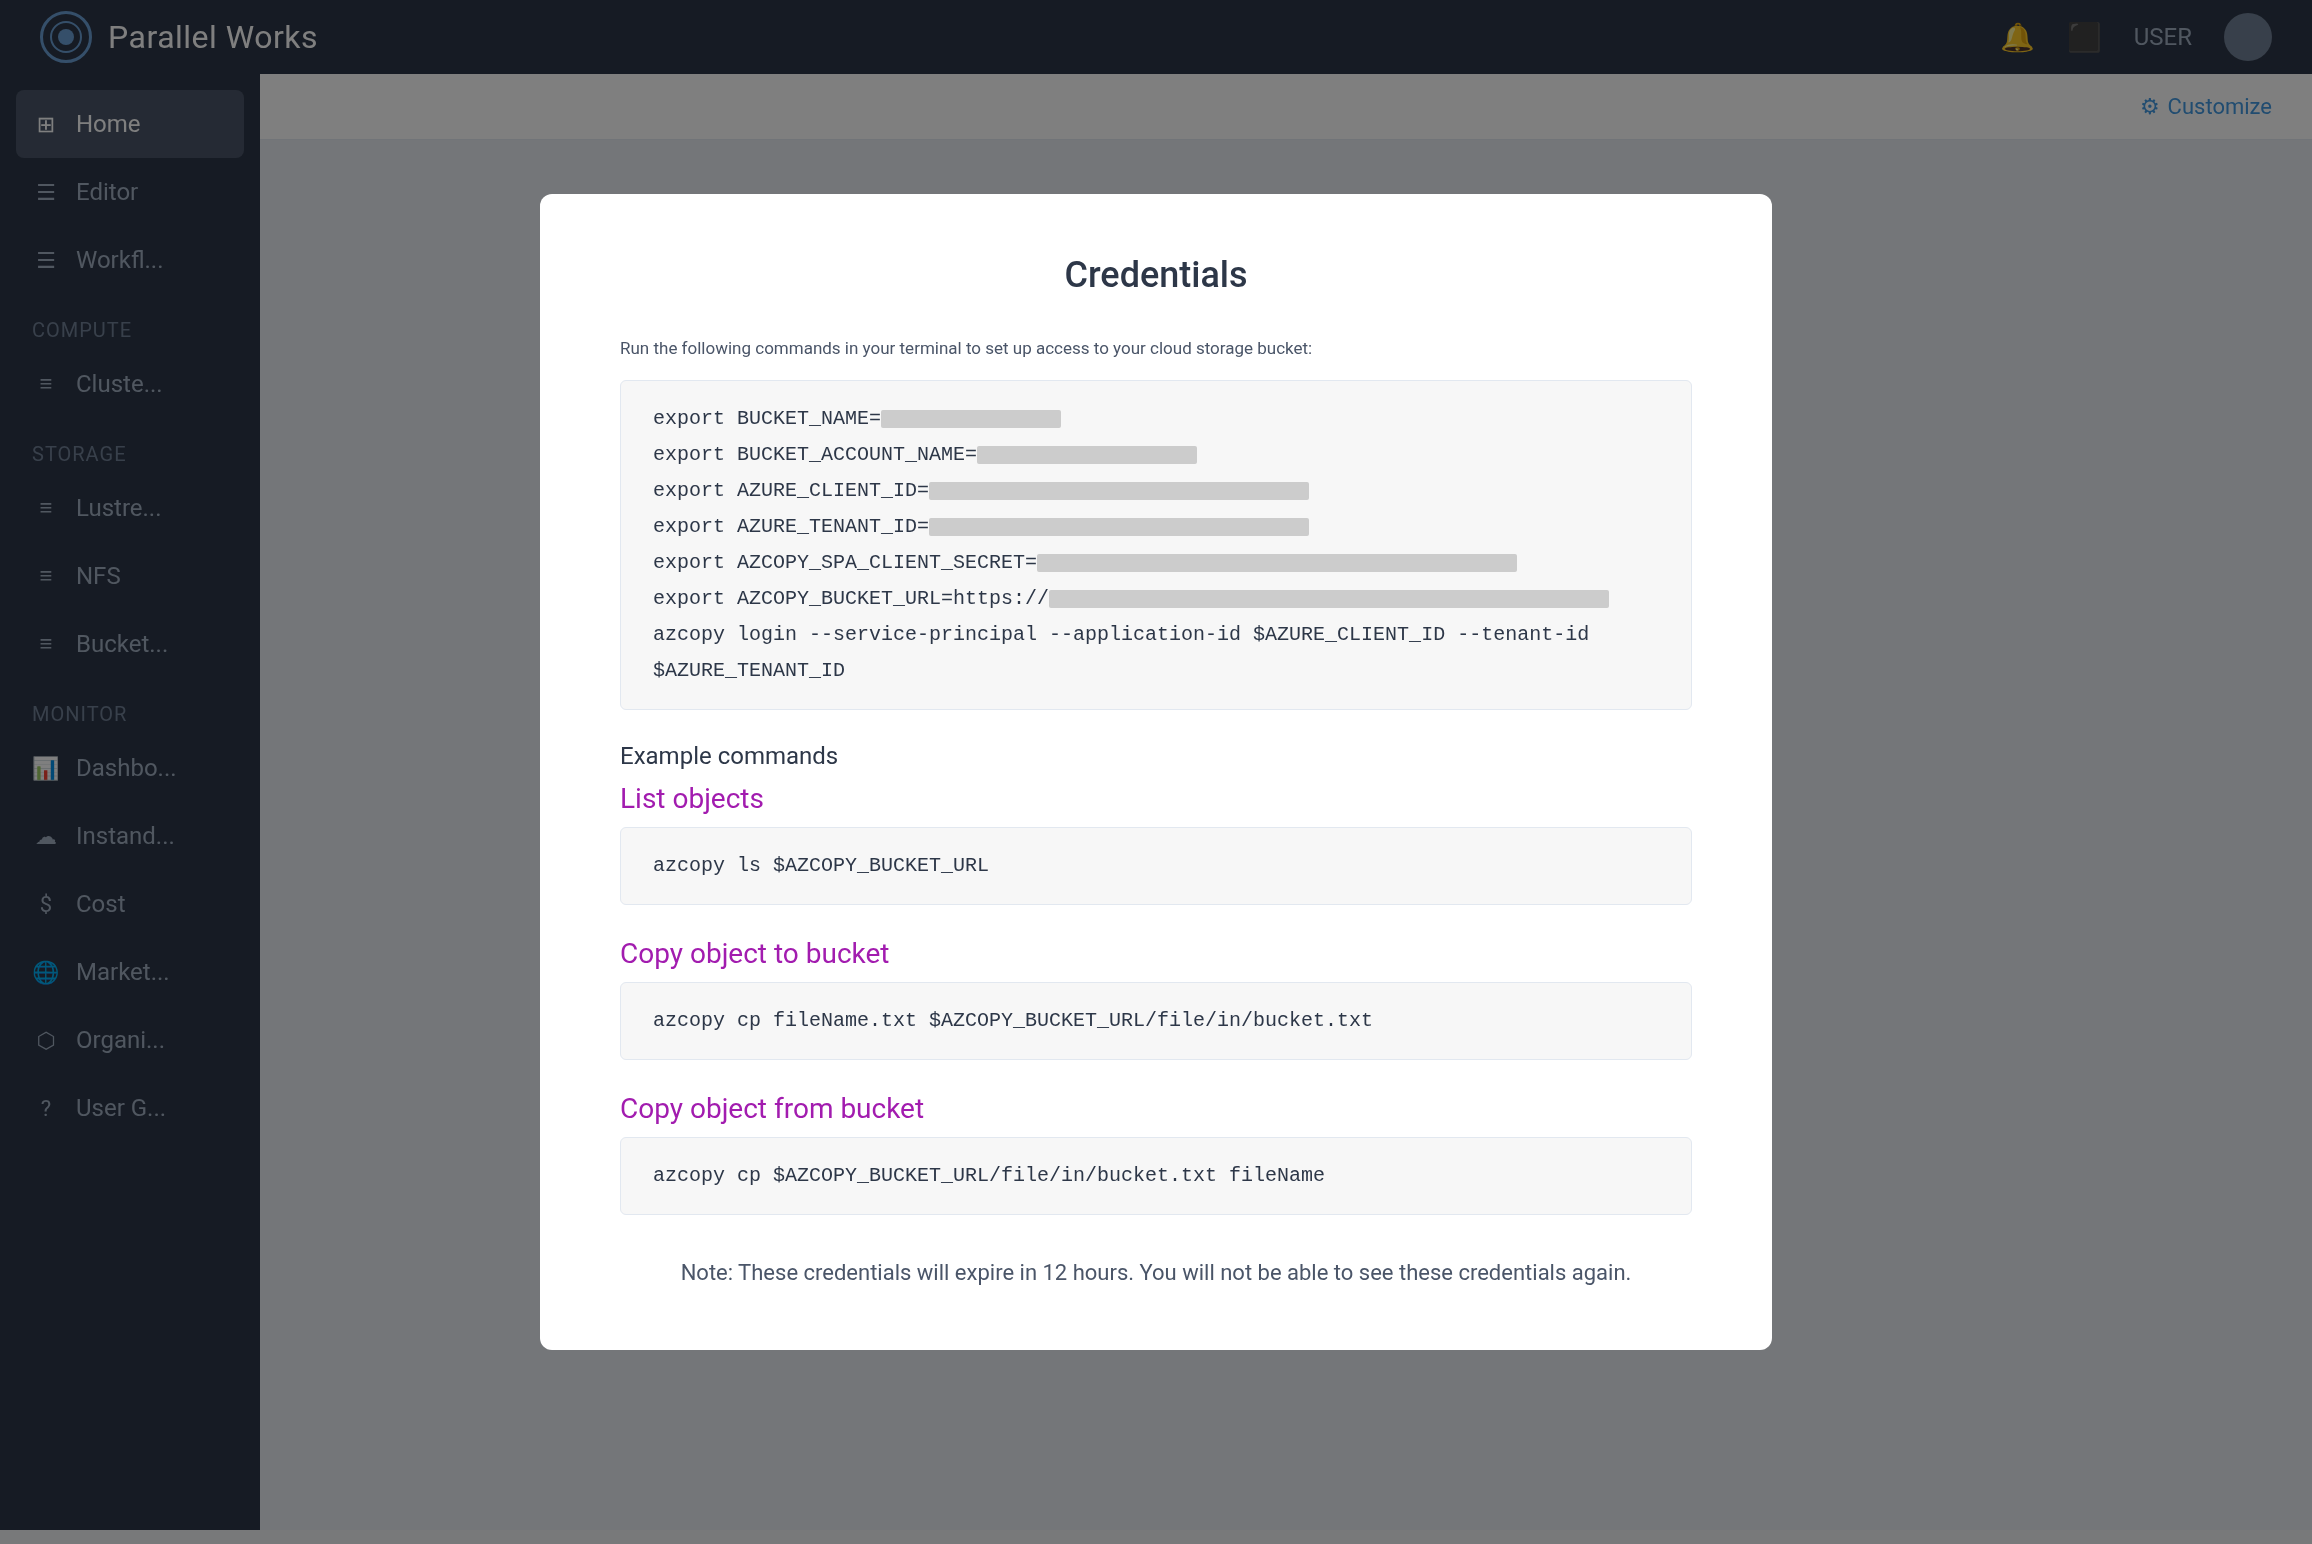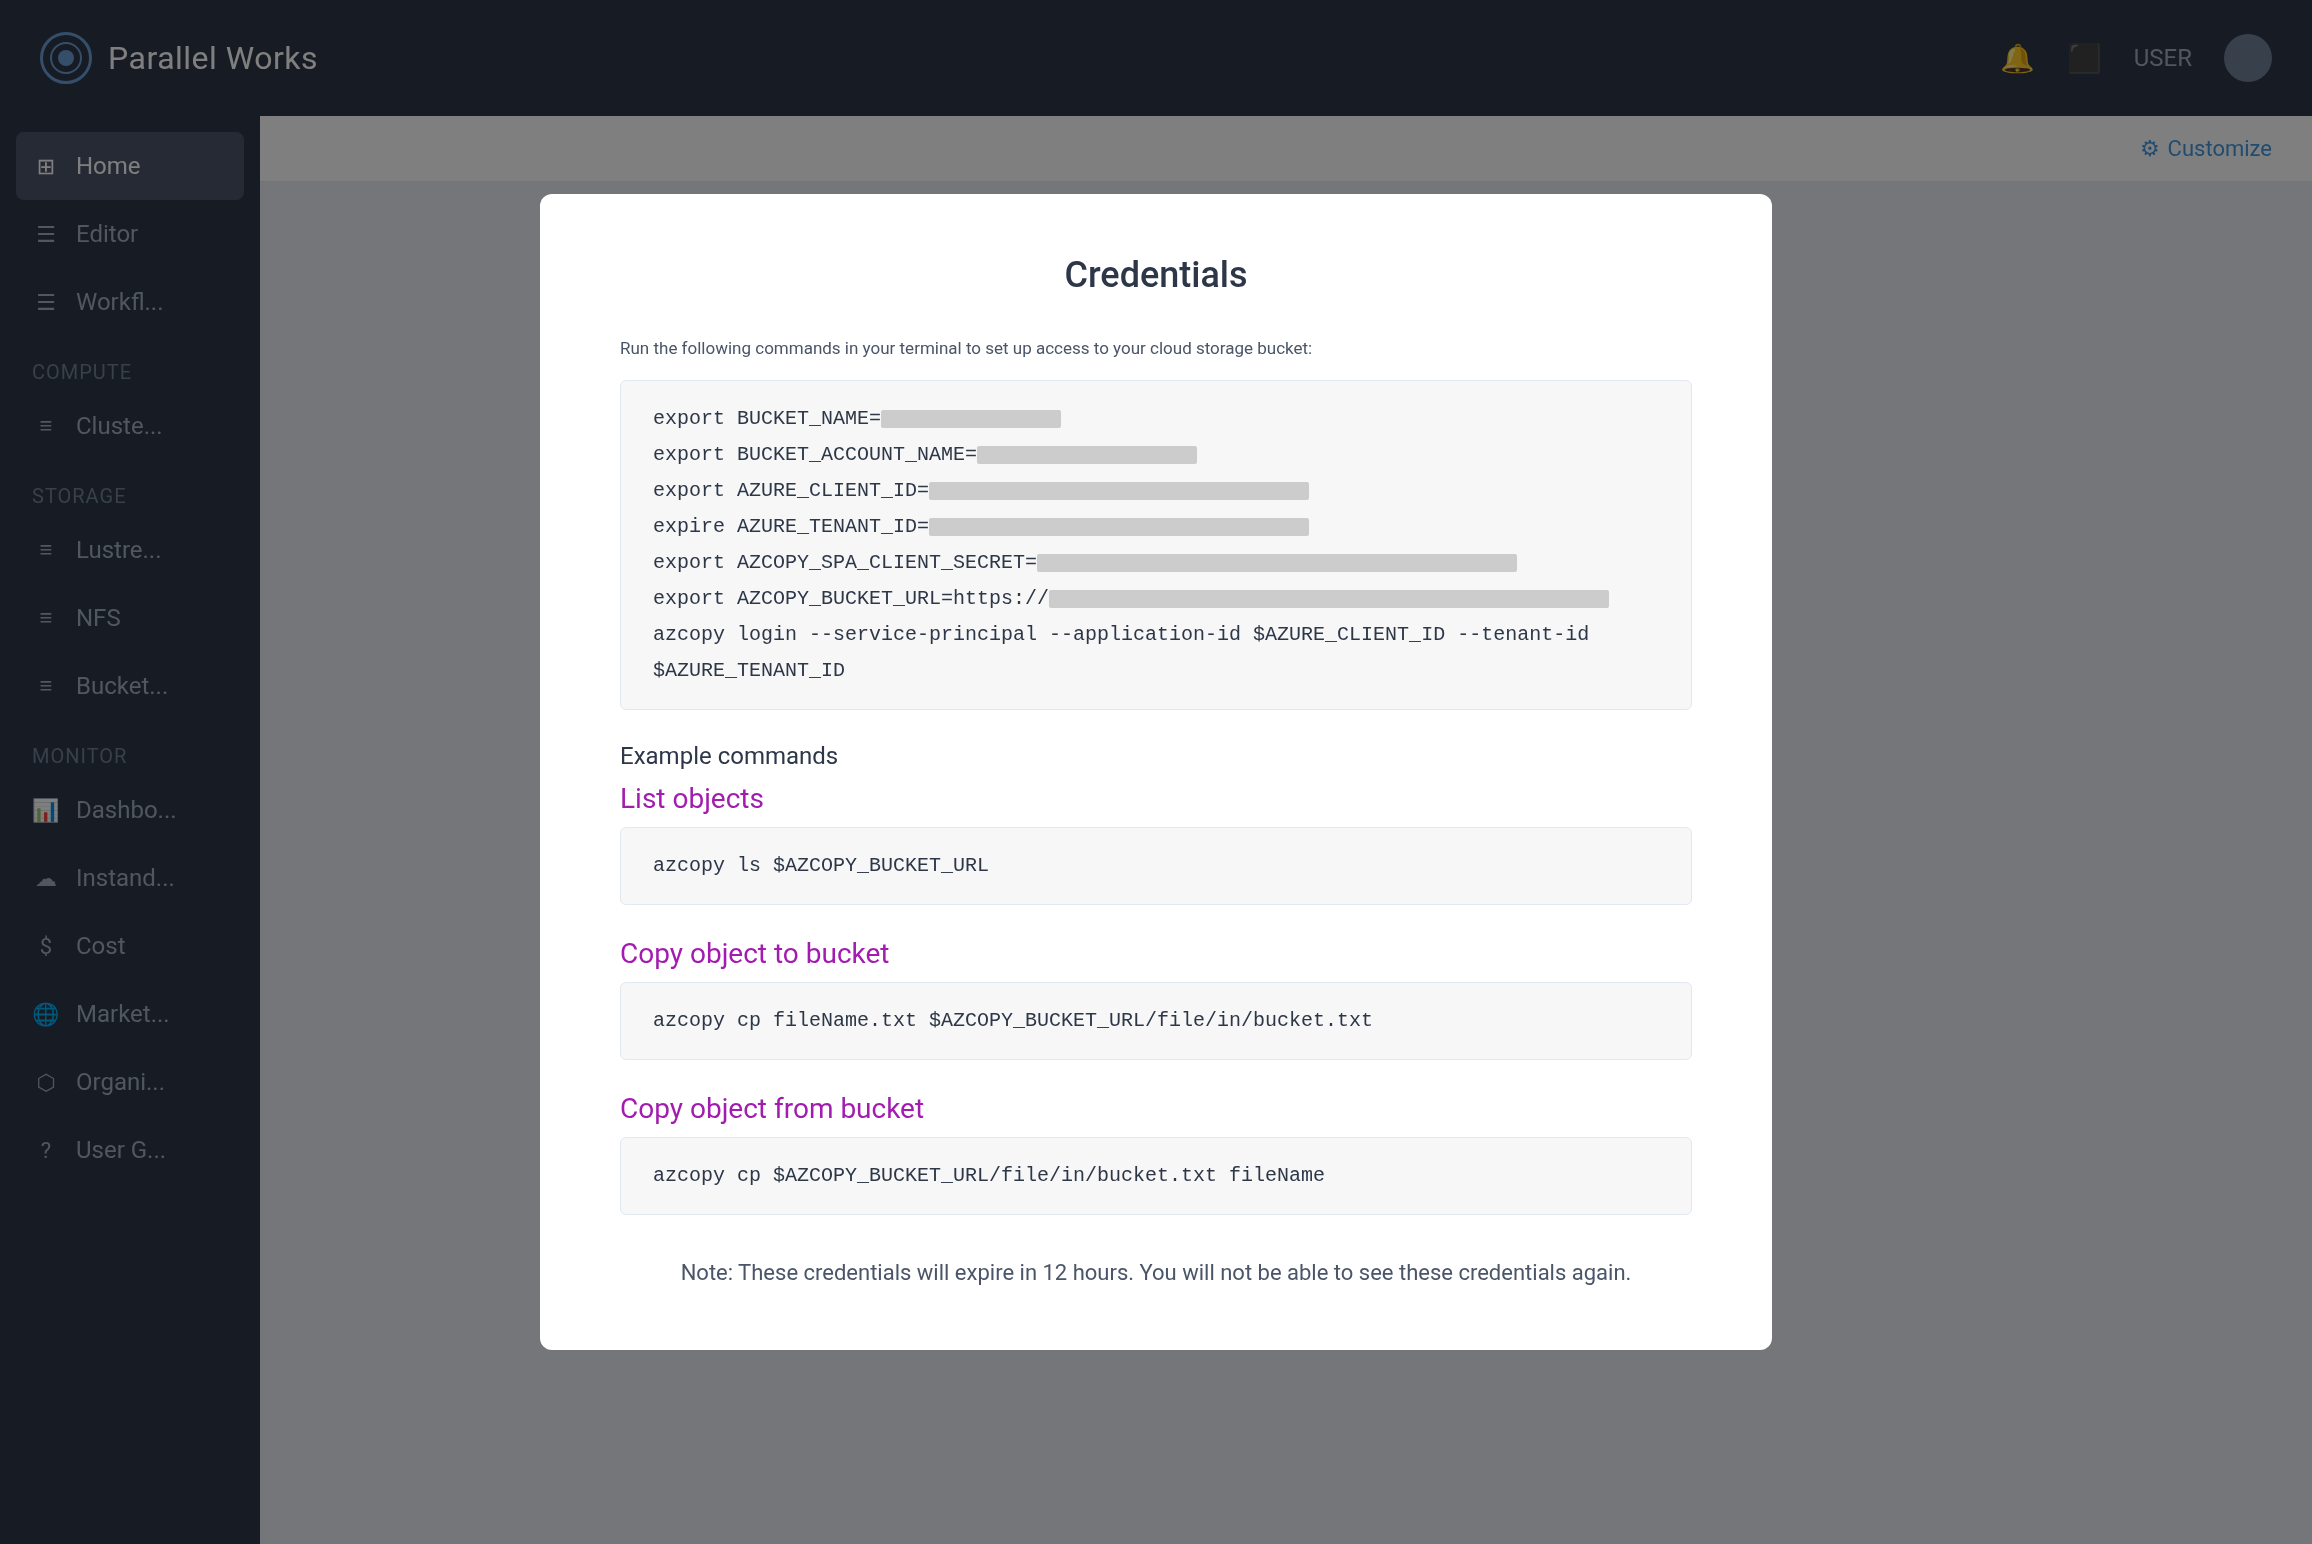--- a/index.html
+++ b/index.html
@@ -17,21 +17,21 @@
       width: 100%;
       height: 100%;
       background: #f0f2f5;
       position: absolute;
       top: 0; left: 0;
     }
 
     
     .header {
       background: #2d3748;
-      height: 116px;
+      height: 74px;
       display: flex;
       align-items: center;
       padding: 0 40px;
       position: relative;
       z-index: 1;
     }
     .header-logo {
       display: flex;
       align-items: center;
       gap: 16px;
@@ -342,21 +342,21 @@
         <div>
           <span>export BUCKET_NAME=</span><span class="redacted" style="width:180px;">&nbsp;&nbsp;&nbsp;&nbsp;&nbsp;&nbsp;&nbsp;&nbsp;&nbsp;&nbsp;&nbsp;&nbsp;&nbsp;&nbsp;</span>
         </div>
         <div>
           <span>export BUCKET_ACCOUNT_NAME=</span><span class="redacted" style="width:220px;">&nbsp;</span>
         </div>
         <div>
           <span>export AZURE_CLIENT_ID=</span><span class="redacted" style="width:380px;">&nbsp;</span>
         </div>
         <div>
-          <span>expire AZURE_TENANT_ID=</span><span class="redacted" style="width:380px;">&nbsp;</span>
+          <span>export AZURE_TENANT_ID=</span><span class="redacted" style="width:380px;">&nbsp;</span>
         </div>
         <div>
           <span>export AZCOPY_SPA_CLIENT_SECRET=</span><span class="redacted" style="width:480px;">&nbsp;</span>
         </div>
         <div>
           <span>export AZCOPY_BUCKET_URL=https://</span><span class="redacted" style="width:560px;">&nbsp;</span>
         </div>
         <div>azcopy login --service-principal --application-id $AZURE_CLIENT_ID --tenant-id $AZURE_TENANT_ID</div>
       </div>
 

